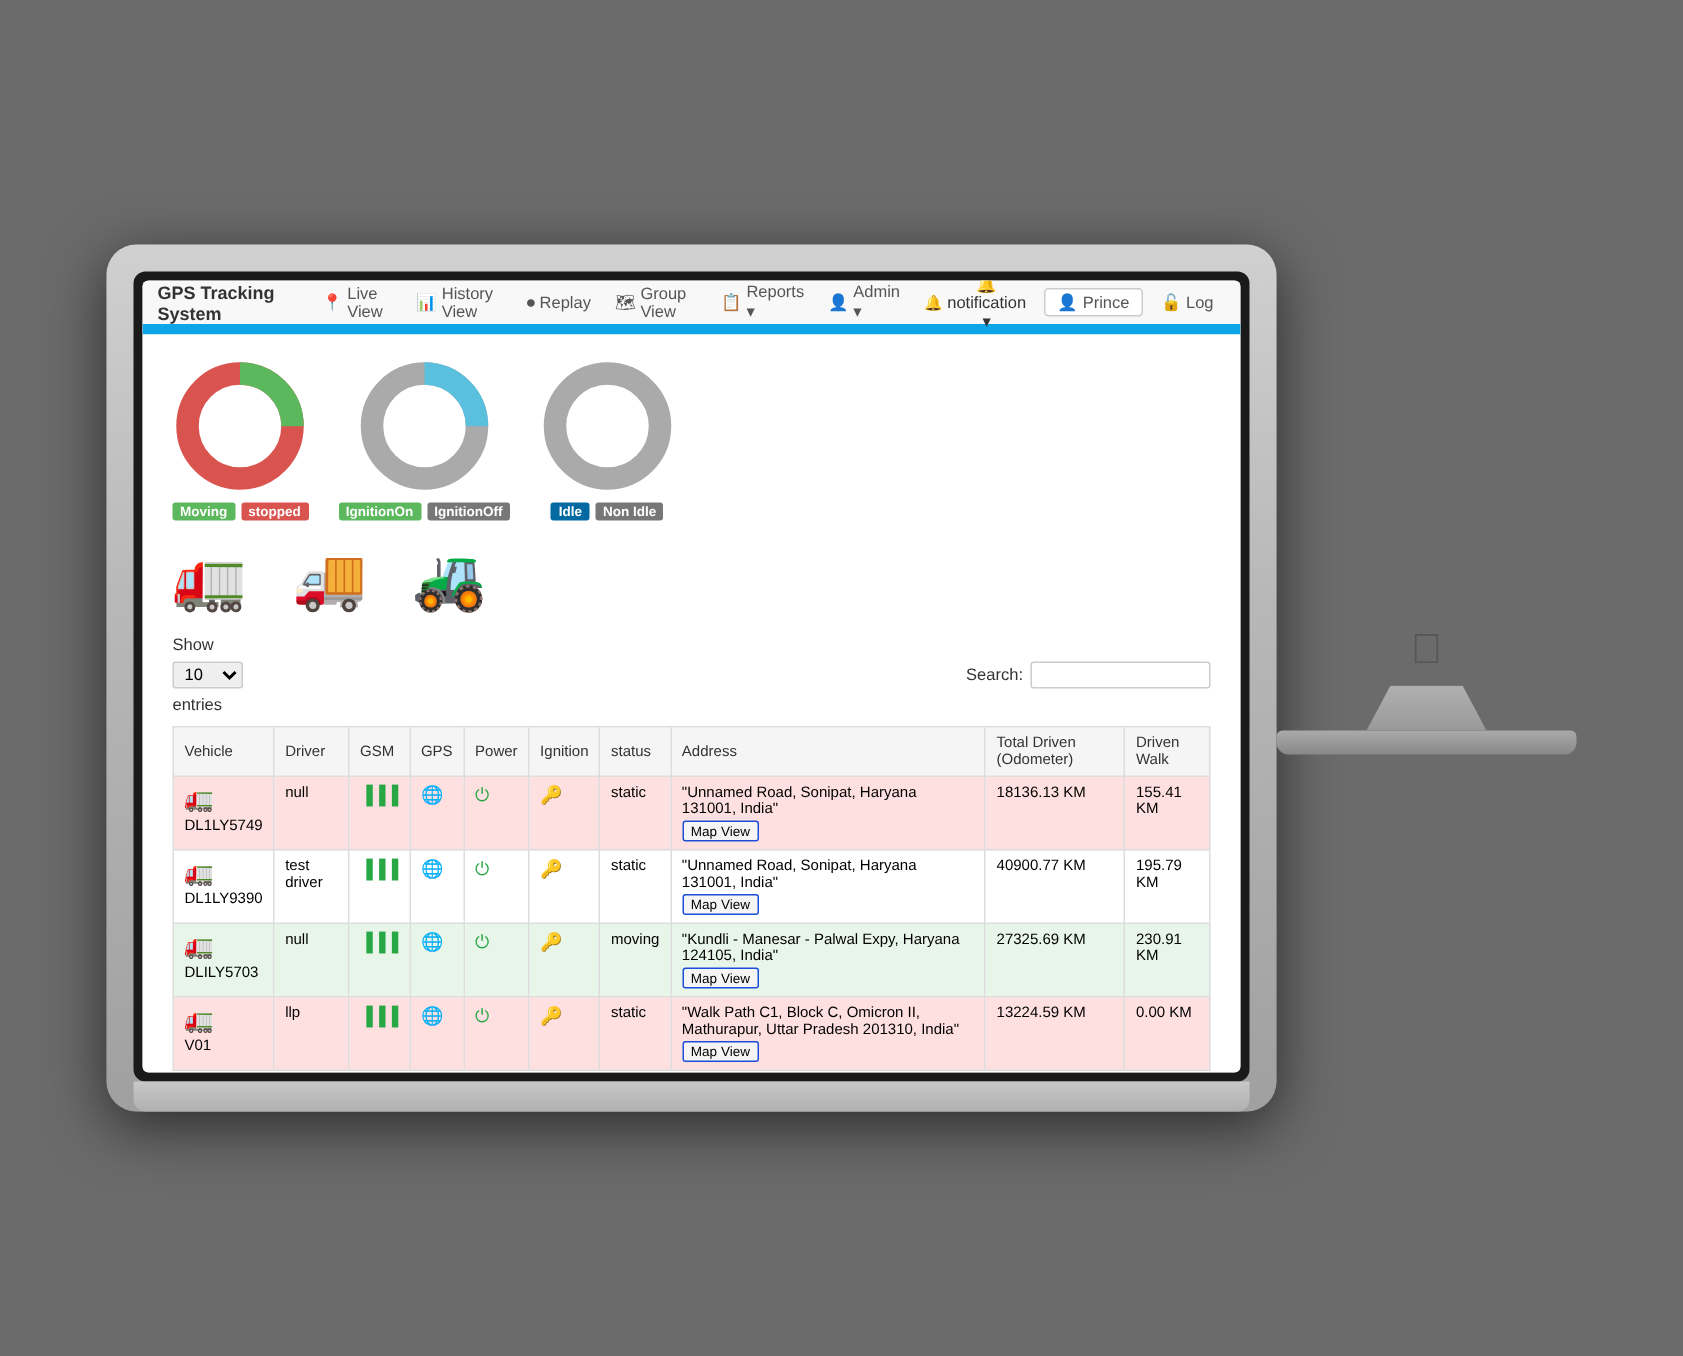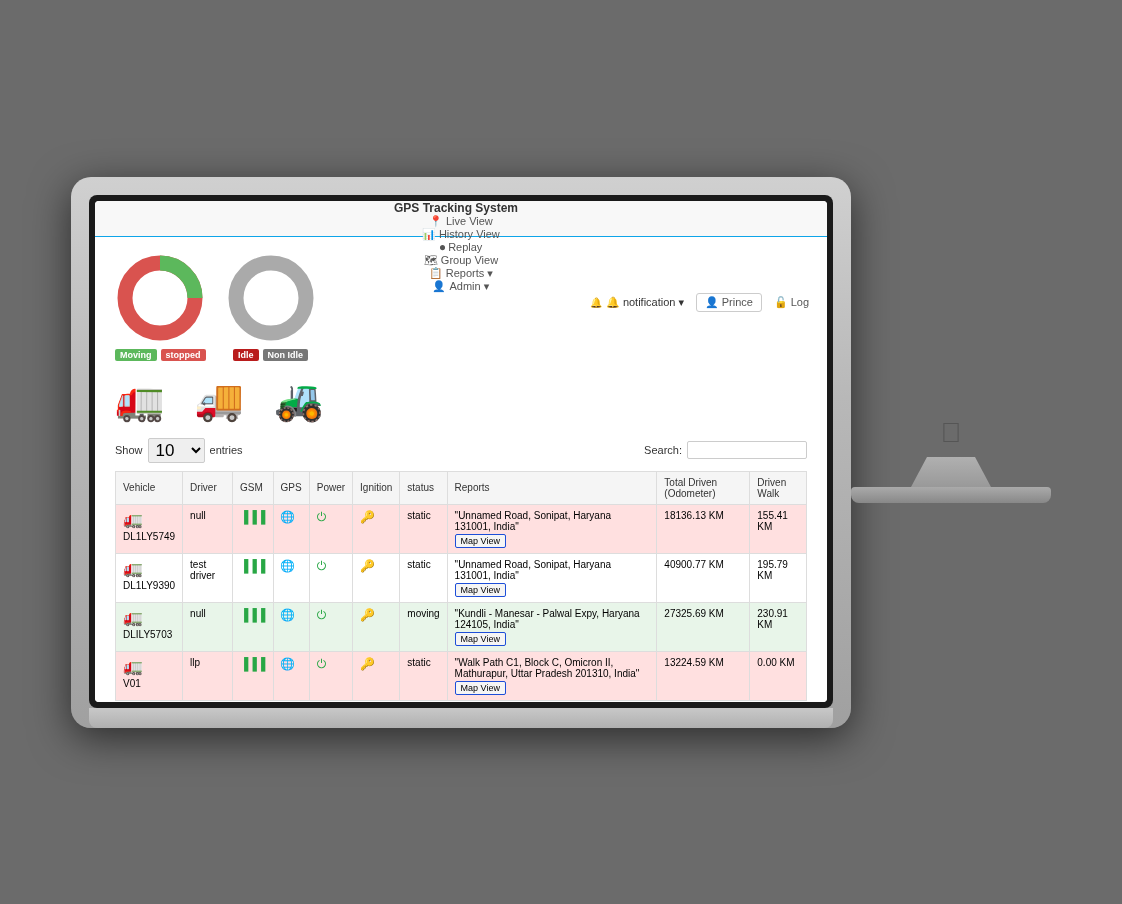--- a/index.html
+++ b/index.html
@@ -29,27 +29,26 @@
     .screen {
       background: #fff;
       border-radius: 4px;
       overflow: hidden;
       width: 100%;
     }
 
     
     .navbar {
       background: #f8f8f8;
-      border-bottom: 1px solid #0ea5e9;
+      border-bottom: 7px solid #0ea5e9;
       display: flex;
       align-items: center;
       padding: 0 10px;
       height: 36px;
       font-size: 11px;
-      flex-direction: column;
     }
     .navbar-brand {
       font-weight: bold;
       font-size: 12px;
       color: #333;
       margin-right: 10px;
     }
     .nav-item {
       padding: 0 8px;
       color: #555;
@@ -154,26 +153,26 @@
       display: flex;
       justify-content: space-between;
       align-items: center;
       margin-bottom: 8px;
       font-size: 11px;
       color: #333;
     }
 
     .show-entries {
       display: flex;
-      align-items: center;
       gap: 5px;
+      flex-direction: column;
     }
 
     .show-entries select {
-      font-size: 17px;
+      font-size: 11px;
       padding: 1px 3px;
       border: 1px solid #ccc;
       border-radius: 2px;
     }
 
     .search-box {
       display: flex;
       align-items: center;
       gap: 5px;
     }
@@ -333,30 +332,43 @@
                 <circle cx="18" cy="18" r="14" fill="none" stroke="#5cb85c" stroke-width="6" stroke-dasharray="22 66" stroke-dashoffset="0"></circle>
                 <circle cx="18" cy="18" r="10" fill="white"></circle>
               </svg>
             </div>
             <div class="chart-labels">
               <span class="chart-label" style="background:#5cb85c">Moving</span>
               <span class="chart-label" style="background:#d9534f">stopped</span>
             </div>
           </div>
 
+          <div class="chart-item">
+            <div class="donut-container">
+              <svg viewBox="0 0 36 36" class="donut-svg">
+                <circle cx="18" cy="18" r="14" fill="none" stroke="#aaa" stroke-width="6"></circle>
+                <circle cx="18" cy="18" r="14" fill="none" stroke="#5bc0de" stroke-width="6" stroke-dasharray="22 66" stroke-dashoffset="0"></circle>
+                <circle cx="18" cy="18" r="10" fill="white"></circle>
+              </svg>
+            </div>
+            <div class="chart-labels">
+              <span class="chart-label" style="background:#5cb85c">IgnitionOn</span>
+              <span class="chart-label" style="background:#777">IgnitionOff</span>
+            </div>
+          </div>
 
           <div class="chart-item">
             <div class="donut-container">
               <svg viewBox="0 0 36 36" class="donut-svg">
                 <circle cx="18" cy="18" r="14" fill="none" stroke="#aaa" stroke-width="6"></circle>
                 <circle cx="18" cy="18" r="10" fill="white"></circle>
               </svg>
             </div>
             <div class="chart-labels">
-              <span class="chart-label" style="background:#b91c1c">Idle</span>
+              <span class="chart-label" style="background:#0369a1">Idle</span>
               <span class="chart-label" style="background:#777">Non Idle</span>
             </div>
           </div>
 
 
 
         </div>
 
         <div class="trucks-row">
           <div class="truck-icon">🚛</div>
@@ -385,21 +397,21 @@
         <table class="data-table">
           <thead>
             <tr>
               <th>Vehicle</th>
               <th>Driver</th>
               <th>GSM</th>
               <th>GPS</th>
               <th>Power</th>
               <th>Ignition</th>
               <th>status</th>
-              <th>Reports</th>
+              <th>Address</th>
               <th>Total Driven (Odometer)</th>
               <th>Driven Walk</th>
             </tr>
           </thead>
           <tbody id="table-body">
           <tr class="row-pink">
                 <td>
                   <div class="vehicle-cell">
                     <span class="truck-small">🚛</span>
                     <span>DL1LY5749</span>

